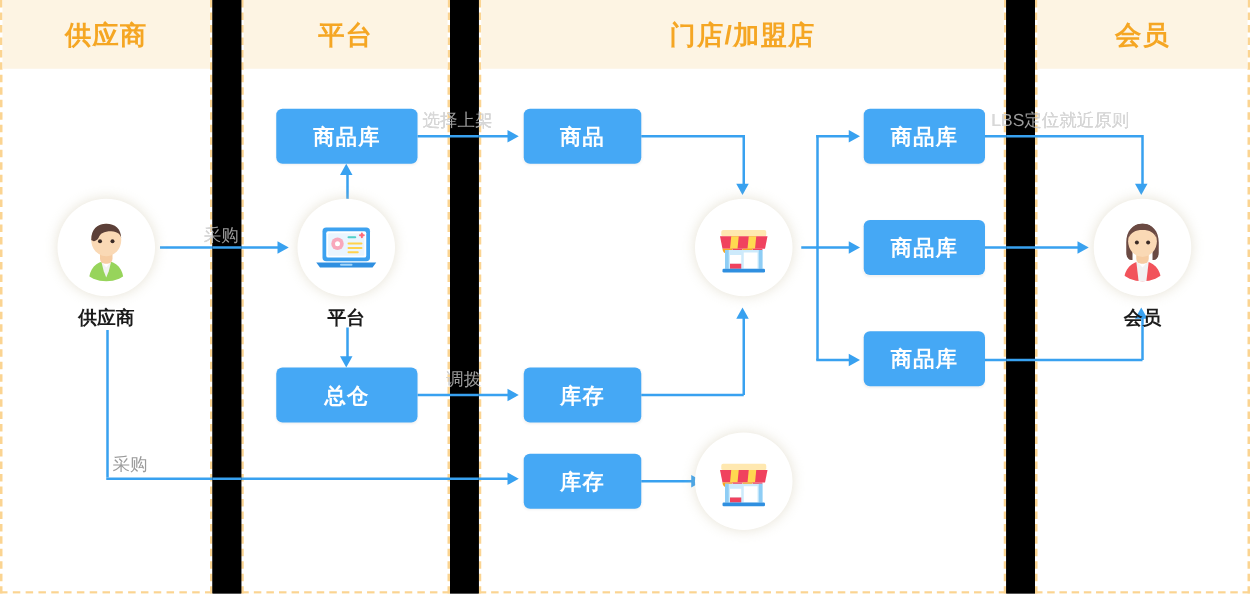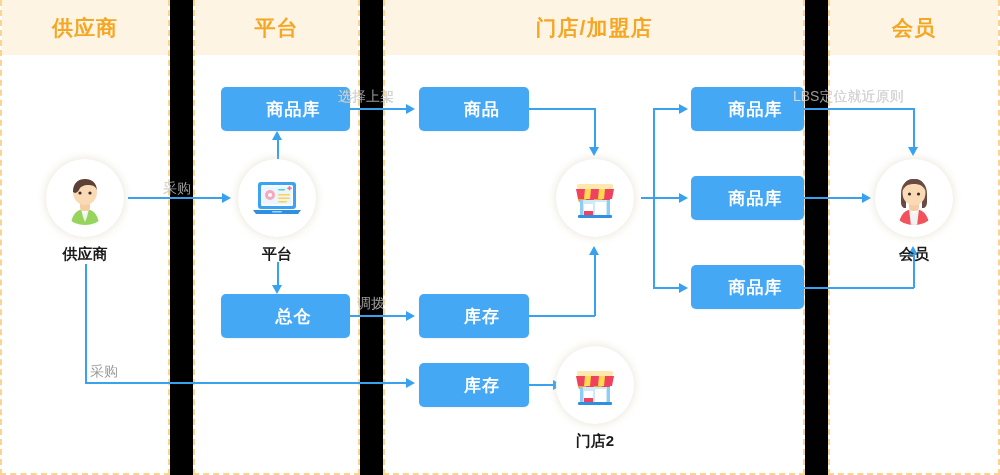--- a/index.html
+++ b/index.html
@@ -19,21 +19,21 @@
              display:flex;align-items:center;justify-content:center;}
   .lane-title{color:#F5A623;font-size:21px;font-weight:bold;letter-spacing:1px;white-space:nowrap;}
 
   
   .divider{position:absolute;top:0;height:475px;background:#000;}
 
   
   .box{position:absolute;background:#45A8F5;border-radius:5px;
        display:flex;align-items:center;justify-content:center;
        color:#fff;font-size:17px;font-weight:bold;letter-spacing:1px;
-       box-shadow:0 1px 2px rgba(0,0,0,.06);padding-left:16px;}
+       box-shadow:0 1px 2px rgba(0,0,0,.06);}
 
   
   .node{position:absolute;width:78px;height:78px;border-radius:50%;background:#fff;
         box-shadow:0 0 10px rgba(200,190,160,.45);
         display:flex;align-items:center;justify-content:center;}
   .node-label{position:absolute;width:140px;text-align:center;
               font-size:15px;font-weight:bold;color:#1b1b1b;}
 
   
   .ln{position:absolute;background:#38A1F0;}
@@ -230,21 +230,20 @@
       <path d="M34 28c0 2.4 1.8 4 4 4s4-1.6 4-4z" fill="#F0425E"></path>
       <rect x="12" y="29" width="30" height="15" fill="#CDEAFB"></rect>
       <rect x="12" y="29" width="3" height="15" fill="#8ECDF5"></rect>
       <rect x="39" y="29" width="3" height="15" fill="#8ECDF5"></rect>
       <rect x="27" y="31" width="11" height="13" fill="#ffffff"></rect>
       <rect x="16" y="33" width="9" height="7" fill="#ffffff"></rect>
       <rect x="16" y="40" width="9" height="4" fill="#F0425E"></rect>
       <rect x="10" y="44" width="34" height="3" rx="1" fill="#2F8FE0"></rect>
     </svg>
   </div>
-  <div class="node-label" style="left:525px;top:432px;">门店2</div>
 
   <div class="node" style="left:875px;top:159px;">
     <svg width="56" height="56" viewBox="0 0 56 56">
       <defs>
           <clipPath id="cm">
             <circle cx="28" cy="28" r="27"></circle>
           </clipPath>
         </defs>
       <g clip-path="url(#cm)">
         <rect width="56" height="56" fill="#fff"></rect>

